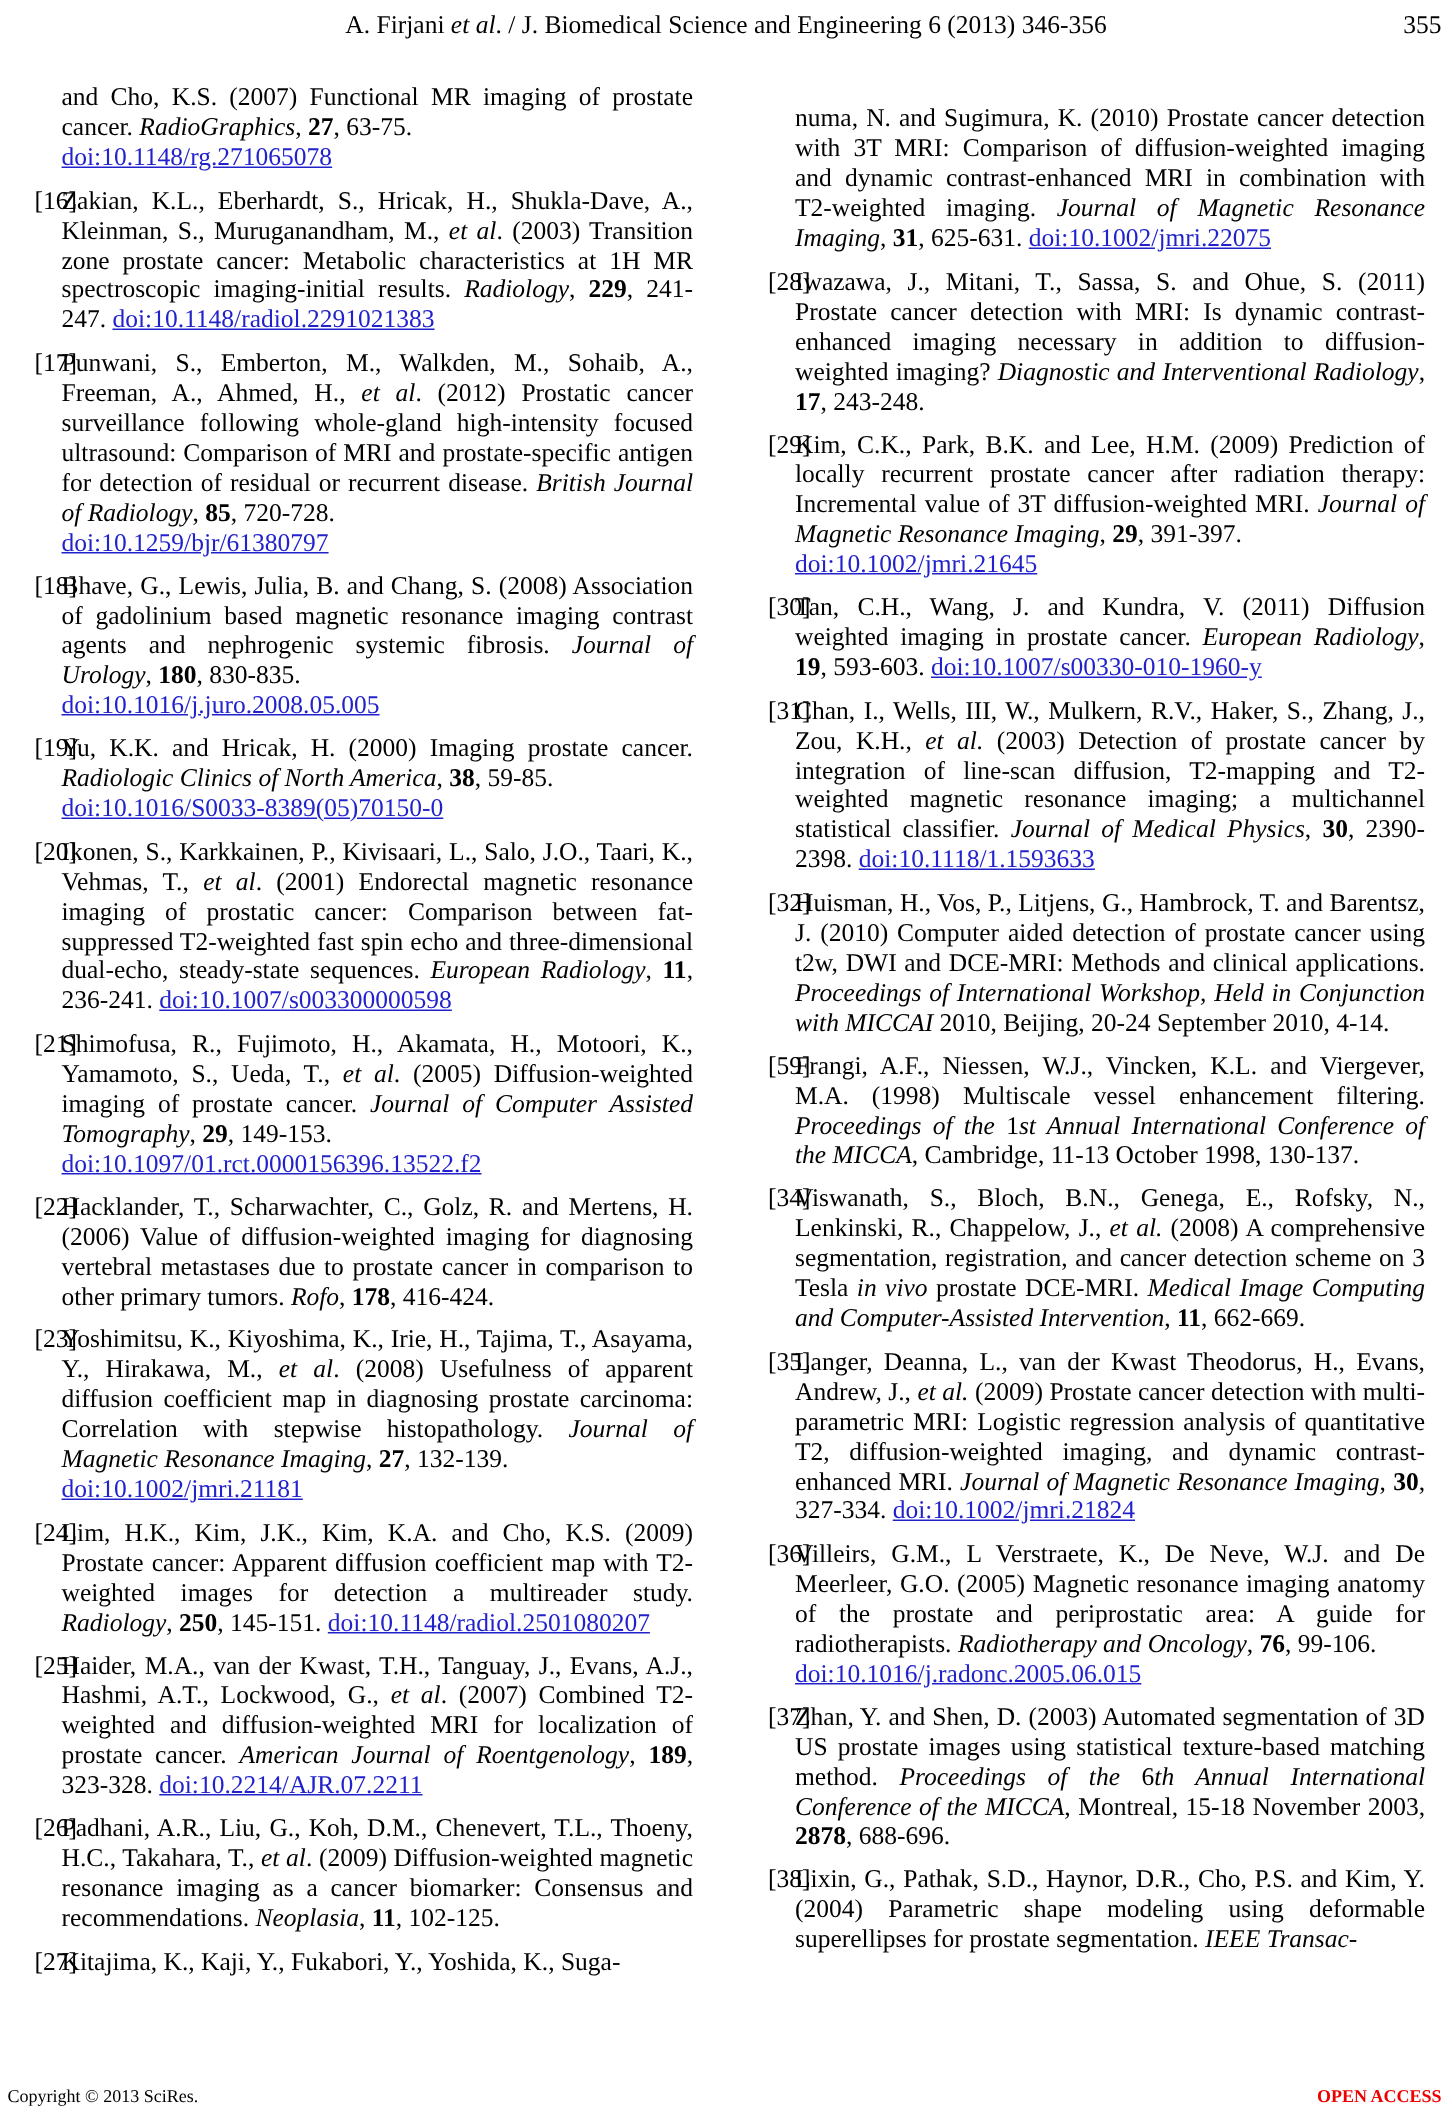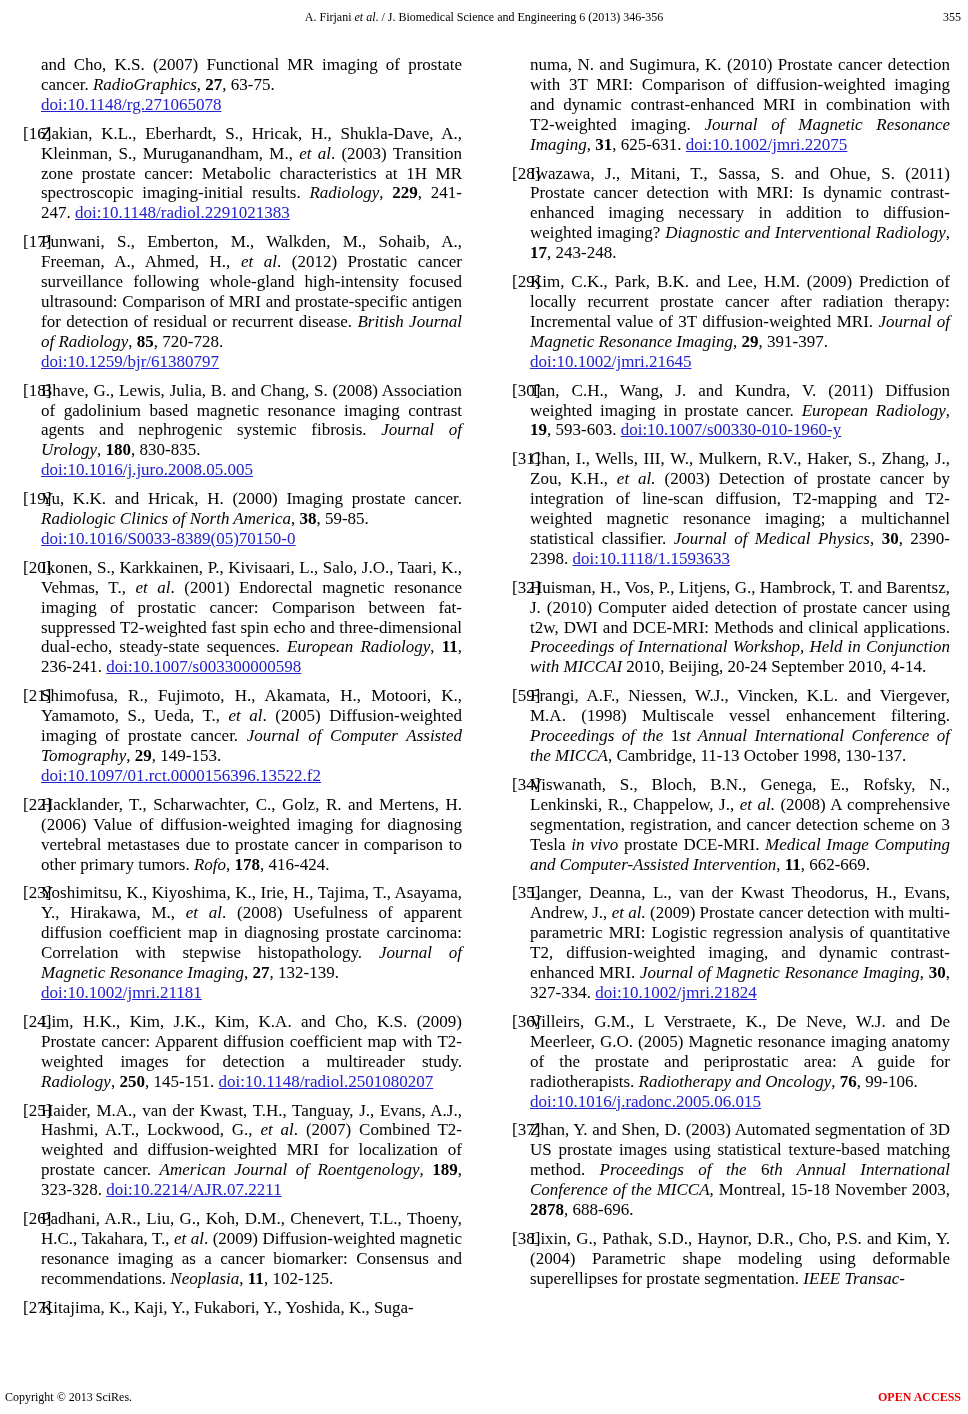--- a/index.html
+++ b/index.html
@@ -8,29 +8,29 @@
   }
   html,body{margin:0;padding:0;}
   body{
     width:968px;height:1414px;
     background:#ffffff;color:#000;
     font-family:"Liberation Serif", serif;
     position:relative;overflow:hidden;
   }
   .running-head{
     position:absolute;top:7px;left:0;right:0;
-    font-size:12px;line-height:20px;
+    font-size:17px;line-height:20px;
   }
   .running-head .title{display:block;text-align:center;}
   .running-head .pagenum{position:absolute;right:7px;top:0;}
   .it{font-style:italic;}
   .bd{font-weight:bold;}
   .columns{
     position:absolute;top:55px;left:3px;right:5px;
-    display:flex;gap:30px;
+    display:flex;gap:30px;align-items:center;
   }
   .col{width:459px;}
   .col.right{width:458px;}
   .ref-entry{
     position:relative;
     padding-left:38px;
     text-align:justify;
     font-size:17px;line-height:19.9px;
     margin-bottom:9px;
   }

